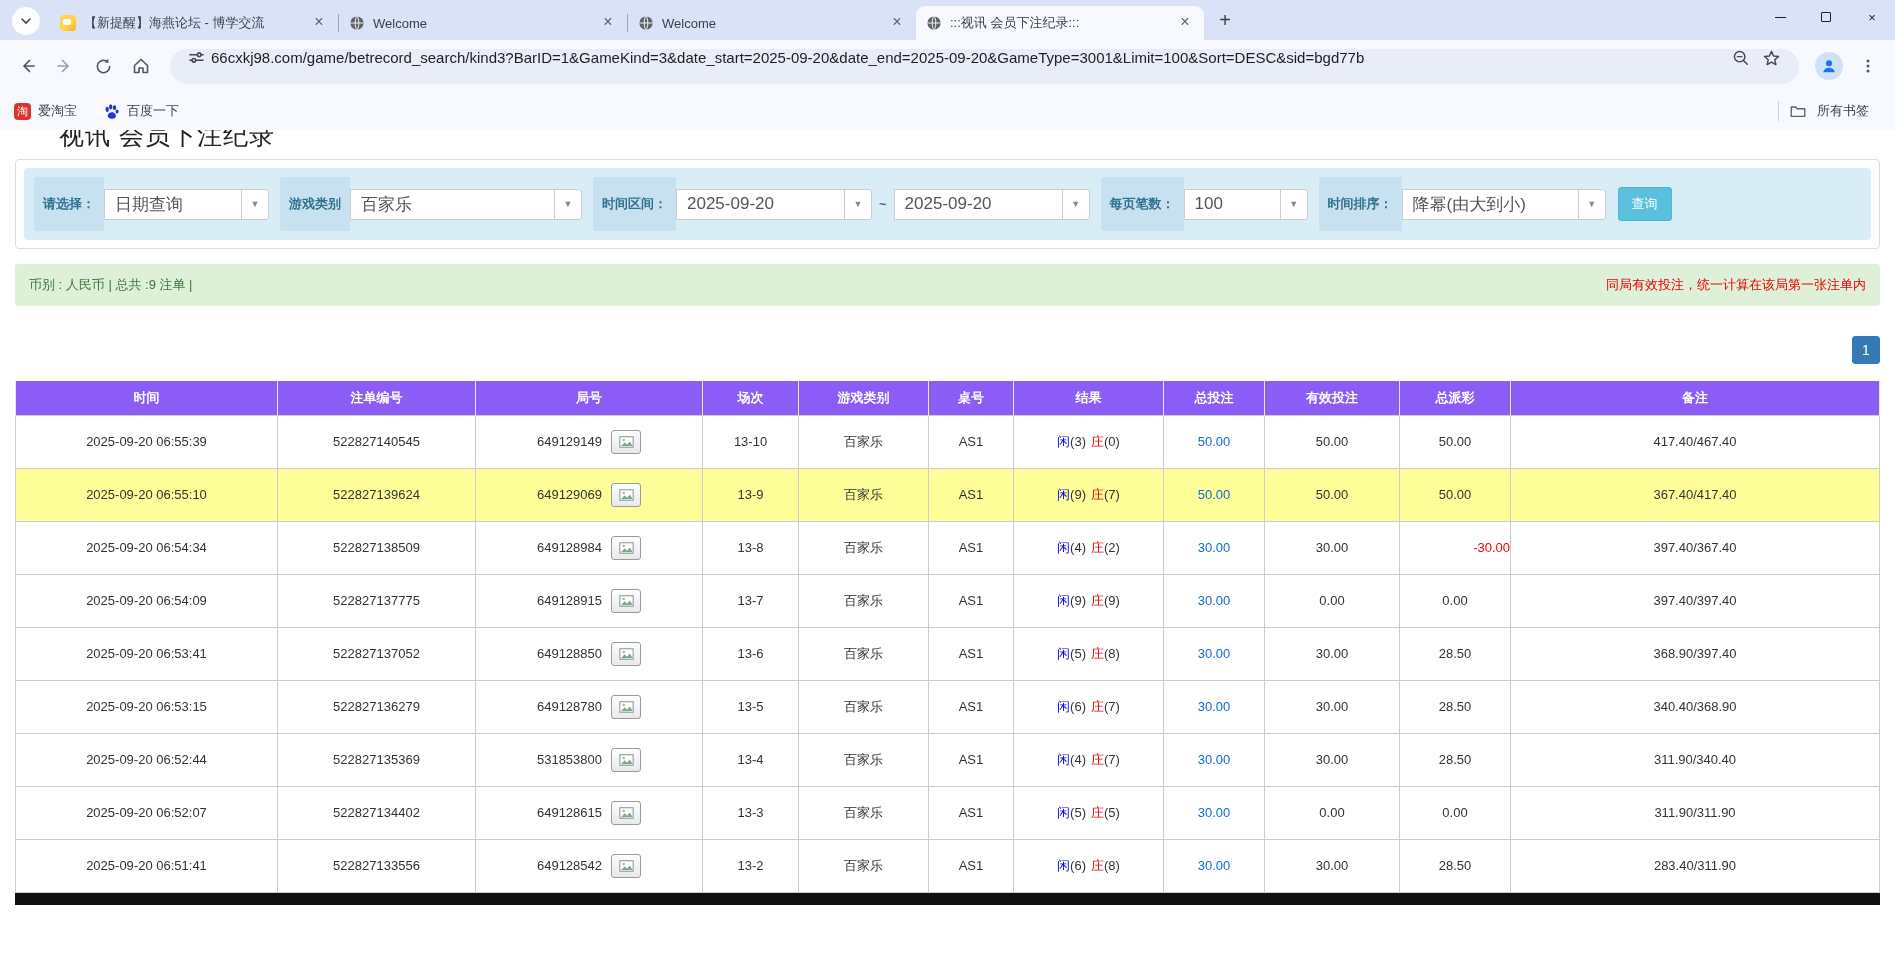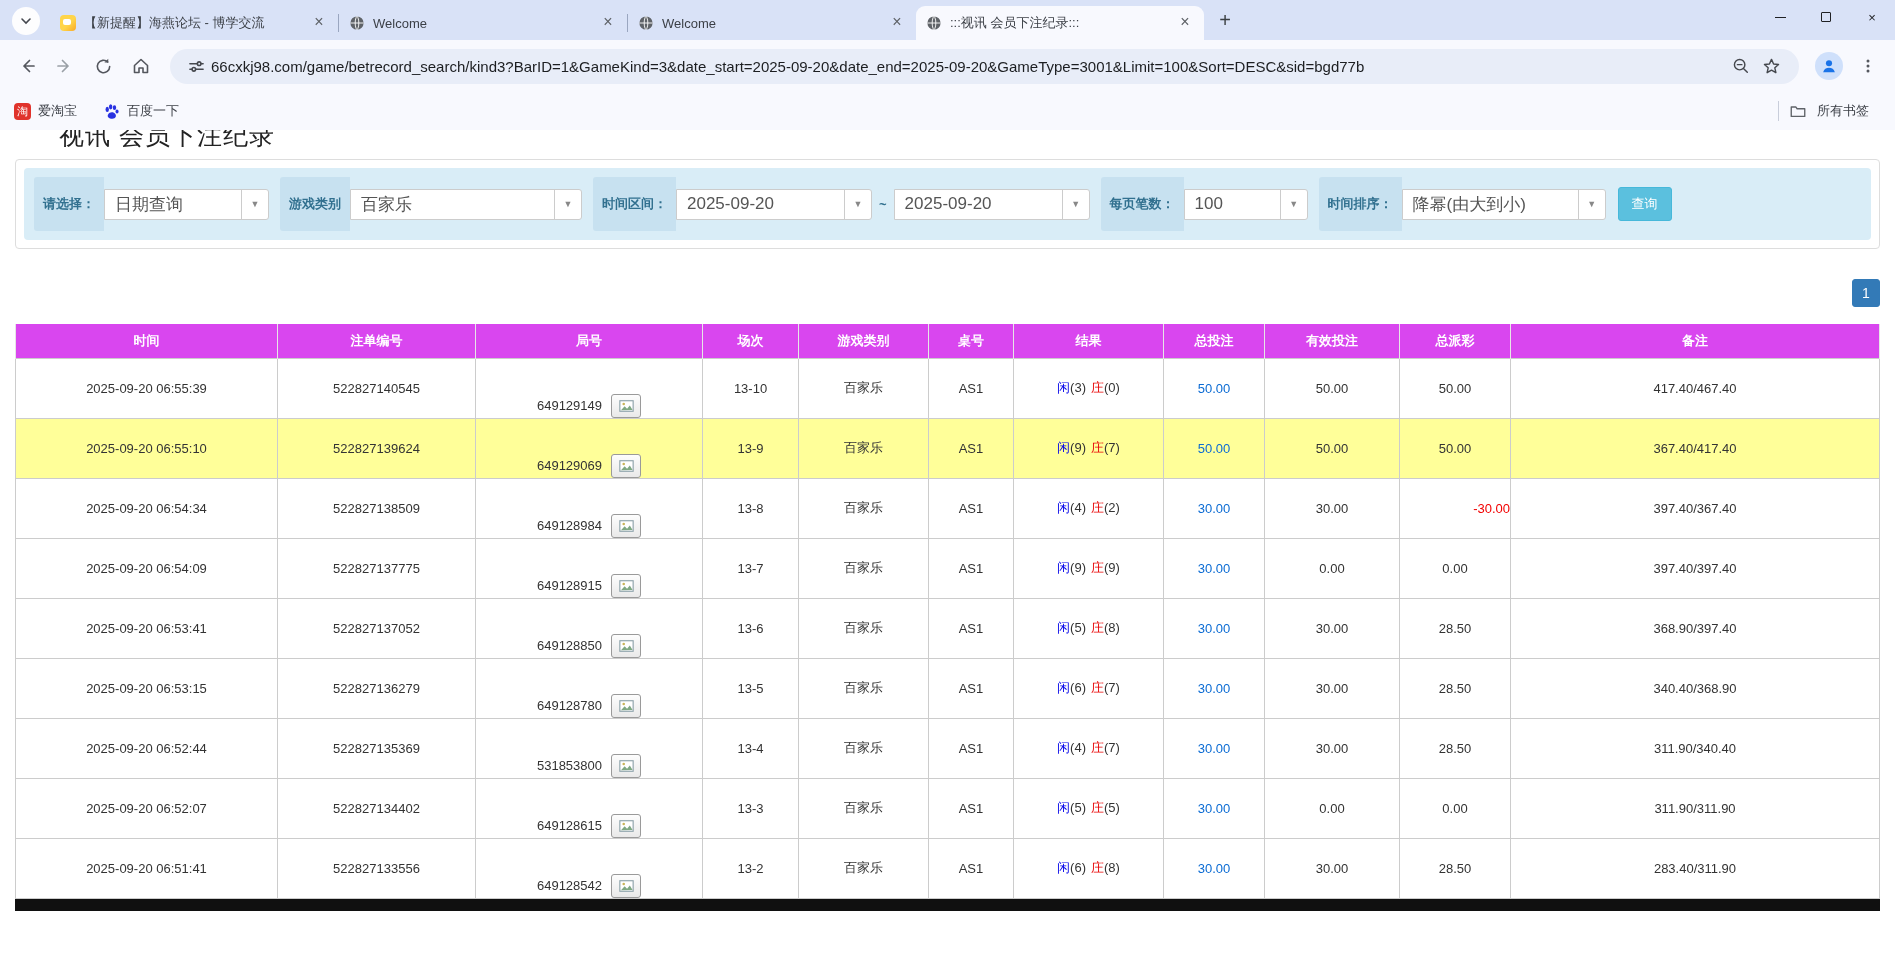--- a/index.html
+++ b/index.html
@@ -25,21 +25,21 @@
   .win-controls { margin-left:auto; display:flex; align-self:flex-start; height:34px; }
   .win-controls span { width:46px; display:flex; align-items:center; justify-content:center;
     color:#202124; font-size:13px; }
   .wc-min i { display:block; width:11px; border-bottom:1.4px solid #202124; }
   .wc-max i { display:block; width:10px; height:10px; border:1.4px solid #202124; border-radius:1px; }
   .wc-close { font-size:17px; }
 
   .toolbar { height:52px; background:#f8f9fe; display:flex; align-items:center; padding:0 10px; gap:4px; }
   .nav-ic { width:34px; height:34px; display:flex; align-items:center; justify-content:center; border-radius:50%; }
   .omnibox { flex:1; height:35px; background:#e8edf8; border-radius:18px; display:flex;
-    align-items:center; padding:0 12px; margin:8px 8px; min-width:0; }
+    align-items:flex-start; padding:0 12px; margin:8px 8px; min-width:0; }
   .omnibox .url { flex:1; font-size:15px; color:#1c1e21; white-space:nowrap; overflow:hidden; min-width:0; }
   .omni-ic { flex:none; margin:0 6px; display:flex; align-items:center; }
   .avatar { width:28px; height:28px; border-radius:50%; background:#cfe0fb; display:flex;
     align-items:center; justify-content:center; margin:0 4px; }
 
   .bookmarks { height:38px; background:#f8f9fe; display:flex; align-items:center; padding:0 14px; font-size:13px; color:#3b3f46; }
   .bm { display:flex; align-items:center; gap:7px; margin-right:26px; }
   .bm-taobao { width:17px; height:17px; background:#e0332c; border-radius:4px; color:#fff;
     font-size:11px; display:flex; align-items:center; justify-content:center; }
   .bm-right { margin-left:auto; display:flex; align-items:center; gap:10px; overflow:hidden; }
@@ -67,28 +67,28 @@
   .info-bar { margin-top:15px; background:#dff0d8; border-radius:3px; padding:12px 14px;
     display:flex; justify-content:space-between; align-items:center; }
   .info-left { font-size:13px; color:#3c763d; }
   .info-right { font-size:13px; color:#e60000; }
 
   .pager-row { display:flex; justify-content:flex-end; margin:30px 0 17px 0; }
   .pager { width:28px; height:28px; background:#337ab7; border:1px solid #337ab7; color:#fff;
     font-size:14px; display:flex; align-items:center; justify-content:center; border-radius:3px; }
 
   table { width:100%; border-collapse:collapse; table-layout:fixed; }
-  thead th { background:#d946ef; color:#fff; font-size:13px; font-weight:bold; height:34px;
+  thead th { background:#8b5cf6; color:#fff; font-size:13px; font-weight:bold; height:34px;
     border-right:1px solid #e6e6e6; border-left:1px solid #e6e6e6;margin-top:43px; }
   tbody td { height:53px; text-align:center; font-size:13px; color:#333; border:1px solid #ccc; background:#fff; }
   tr.hl td { background:#ffff99; }
   td.c-totalbet { color:#0b6bd3; }
   td.c-payout.neg { color:#f20000;text-align:right; }
   .res-p { color:#0202e8; } .res-b { color:#e80202; margin-left:5px; }
-  .round-wrap { display:flex; align-items:center; justify-content:center; gap:9px;margin-top:35px; }
+  .round-wrap { display:flex; align-items:center; justify-content:center; gap:9px; }
   .img-btn { width:30px; height:24px; border:1px solid #9a9a9a; border-radius:3px;
     background:linear-gradient(#fdfdfd,#e9e9e9); display:flex; align-items:center; justify-content:center; }
   tr.sum td { height:38px; background:#8a8a8a; color:#fff; font-weight:bold; border:1px solid #fff; }
   .bottom-strip { height:12px; background:#101010; }
 </style>
 </head>
 <body>
 
 <div class="tabstrip">
   <div class="tab-search">
@@ -268,20 +268,24 @@
       <span class="gap"></span>
       <span class="chip">时间排序：</span>
       <div class="combo" style="width:204px">
         <span class="val">降幂(由大到小)</span>
         <span class="caret" style="margin-left:auto">▼</span>
       </div>
       <button class="btn-search">查询</button>
     </div>
   </div>
 
+  <div class="info-bar">
+    <span class="info-left">币别 : 人民币 | 总共 :9 注单 |</span>
+    <span class="info-right">同局有效投注，统一计算在该局第一张注单内</span>
+  </div>
 
   <div class="pager-row">
     <span class="pager">1</span>
   </div>
 
   <table>
     <colgroup>
       <col style="width:262px">
         <col style="width:198px">
         <col style="width:227px">

